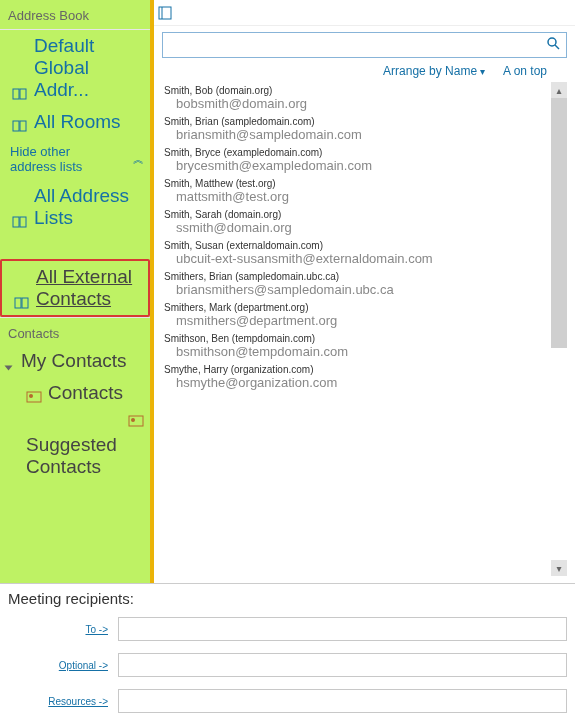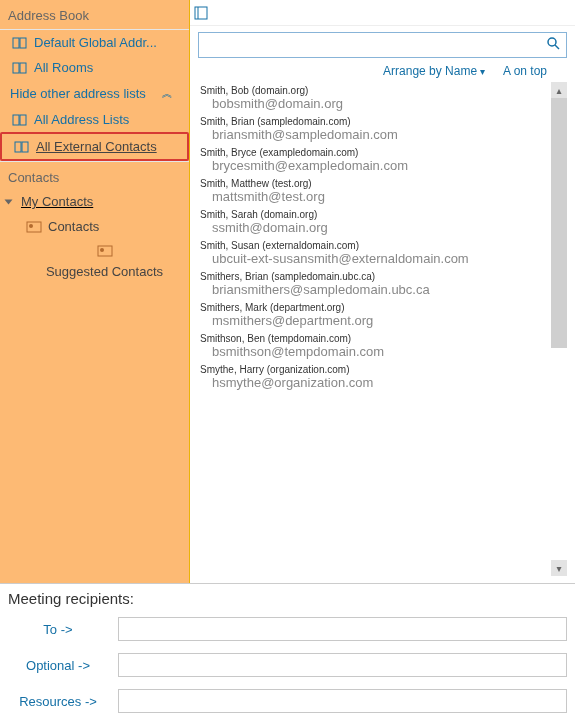--- a/index.html
+++ b/index.html
@@ -1,26 +1,26 @@
 <!DOCTYPE html>
 <html><head>
 <meta charset="utf-8">
 <style>
   * { box-sizing: border-box; margin: 0; padding: 0; font-family: "Segoe UI", Arial, sans-serif; }
   body { width: 575px; height: 723px; background: #fff; overflow: hidden; position: relative; }
   .top { display: flex; height: 584px; border-bottom: 1px solid #ccc; }
-  .sidebar { width: 190px; border-right: 1px solid #eab308; background: #fdba74; padding: 4px 0 0 0; }
+  .sidebar { width: 154px; border-right: 4px solid #eab308; background: #bef264; padding: 4px 0 0 0; }
   .sidebar-header { font-size: 13px; color: #666; padding: 4px 8px 6px 8px; border-bottom: 1px solid #e6e6e6; }
   .sidebar-list { list-style: none; }
-  .sidebar-item { padding: 5px 6px 5px 12px; font-size: 13px; display: flex; align-items: center; gap: 6px; cursor: pointer; }
+  .sidebar-item { padding: 5px 6px 5px 12px; font-size: 19px; display: flex; align-items: flex-end; gap: 6px; cursor: pointer; }
   .sidebar-item a, .hide-link, .sidebar-link { color: #1570a6; text-decoration: none; }
   .sidebar-plain { color: #444; }
   .hide-link-row { padding: 6px 8px 6px 10px; font-size: 13px; color: #1570a6; cursor:pointer; display:flex; align-items:center; gap:16px;}
   .sidebar-section { font-size: 13px; color: #666; padding: 8px 8px 4px 8px; border-top:1px solid #e6e6e6; }
-  .sel { border: 2px solid #d63a34; border-radius: 2px; }
+  .sel { border: 2px solid #d63a34; border-radius: 2px; margin-top: 25px; }
   .book-icon { display:inline-flex; width:16px; height:14px; }
   .tri { display:inline-block; width:0; height:0; border-top:4px solid transparent; border-bottom:4px solid transparent; border-left:5px solid #666; margin-right:4px; transform: rotate(90deg);}
   .chev-up { font-size:11px; color:#1570a6; letter-spacing:-2px;}
   .contact-icon { display:inline-flex; width:16px; height:14px; }
   .main { flex:1; position:relative; }
   .topbar { height:26px; display:flex; align-items:center; padding-left:4px; border-bottom:1px solid #eee;}
   .searchwrap { padding:6px 8px 4px 8px; }
   .searchbox { width: 100%; height:26px; border:1px solid #88b4d8; position:relative; }
   .searchbox input { width: calc(100% - 26px); height:100%; border:none; outline:none; padding:0 6px; font-size:13px;}
   .searchbtn { position:absolute; right:0; top:0; width:26px; height:24px; display:flex; align-items:center; justify-content:center; color:#1570a6; cursor:pointer;}
@@ -33,21 +33,21 @@
   .contact-list li { padding:3px 10px 2px 10px; }
   .cname { font-size:10px; color:#333; }
   .cemail { font-size:13px; color:#888; padding-left:12px; }
   .scroll-top, .scroll-bot { position:absolute; right:8px; width:16px; height:16px; background:#e3e3e3; color:#666; font-size:10px; display:flex; align-items:center; justify-content:center; cursor:pointer;}
   .scroll-top { top:0;}
   .scroll-bot { bottom:0;}
   .scroll-thumb { position:absolute; right:8px; top:16px; width:16px; height:250px; background:#cfcfcf;}
   .bottom { padding:6px 8px 8px 8px; }
   .bottom-title { font-size:15px; color:#333; margin-bottom:10px;}
   .field-row { display:flex; align-items:center; margin-bottom:12px; }
-  .field-label { width:110px; text-align:center; padding-right:10px; color:#1570a6; font-size:13px; cursor:pointer;}
+  .field-label { width:110px; text-align:right; padding-right:10px; color:#1570a6; font-size:10px; cursor:pointer;text-decoration:underline;}
   .field-input { flex:1; height:24px; border:1px solid #c8c8c8; background:#fff;}
 </style>
 </head>
 <body>
 
 <div class="top">
   <div class="sidebar">
     <div class="sidebar-header">Address Book</div>
     <ul class="sidebar-list">
       <li class="sidebar-item">
@@ -87,21 +87,21 @@
         <span class="book-icon">
           <svg viewBox="0 0 16 14" width="16" height="14">
               <rect x="1" y="2" width="6" height="10" fill="none" stroke="#1570a6"></rect>
               <rect x="8" y="2" width="6" height="10" fill="none" stroke="#1570a6"></rect>
             </svg>
         </span>
         <span class="sidebar-plain" style="text-decoration:underline">All External Contacts</span>
       </li>
     </ul>
     <div class="sidebar-section">Contacts</div>
-    <div class="sidebar-item" style="padding-left:6px;text-decoration:underline;">
+    <div class="sidebar-item" style="padding-left:6px;">
       <span class="tri"></span>
       <span class="sidebar-plain">My Contacts</span>
     </div>
     <ul class="sidebar-list">
       <li class="sidebar-item" style="padding-left:26px;">
         <span class="contact-icon">
           <svg viewBox="0 0 16 14" width="16" height="14">
               <rect x="1" y="2" width="14" height="10" fill="none" stroke="#b46b2e"></rect>
               <circle cx="5" cy="6" r="2" fill="#b46b2e"></circle>
             </svg>

